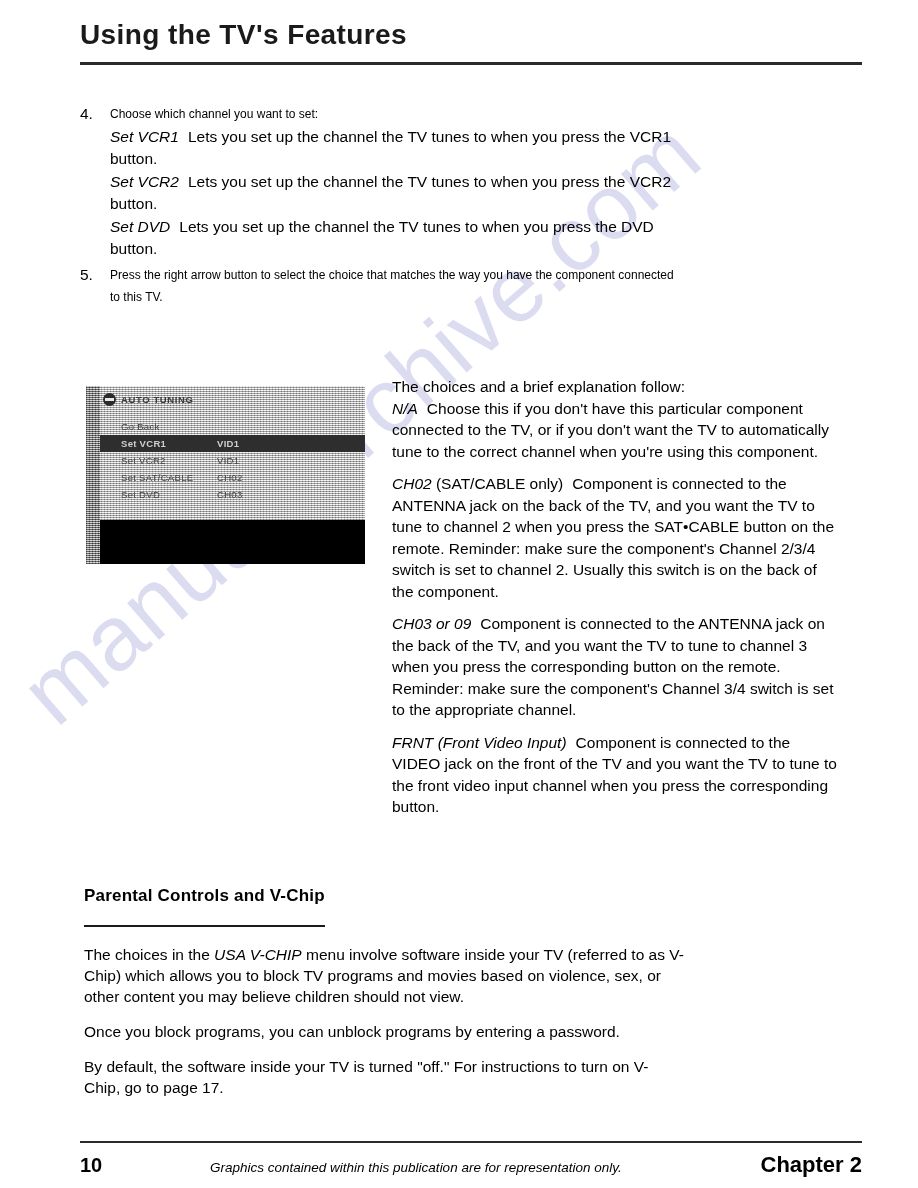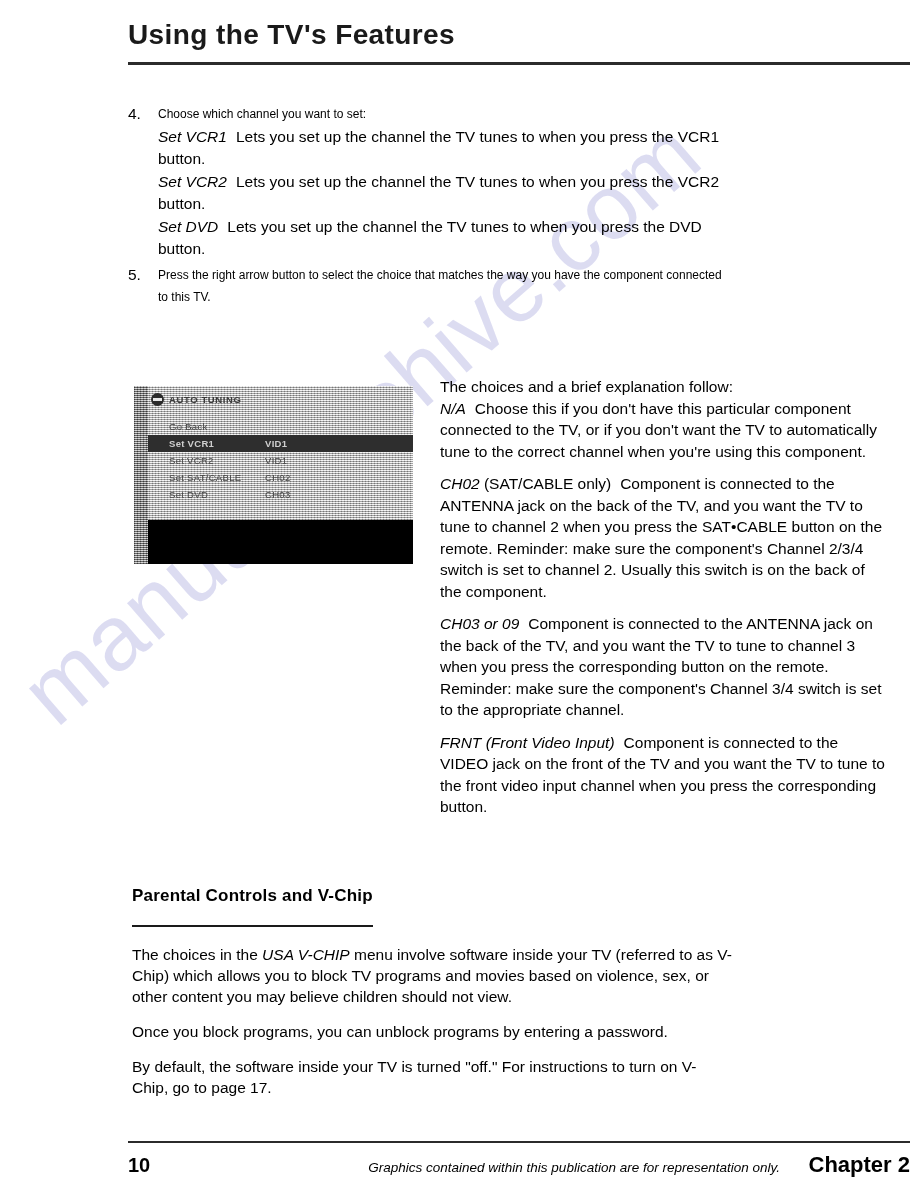--- a/index.html
+++ b/index.html
@@ -30,21 +30,21 @@
     color: #c8c8ea;
     opacity: .62;
     transform: rotate(-41deg);
     transform-origin: left bottom;
     white-space: nowrap;
     pointer-events: none;
     z-index: 0;
     font-weight: 400;
   }
 
-  .layer { position: relative; z-index: 2; margin-left: 48px; }
+  .layer { position: relative; z-index: 2; }
 
   
   .page-header {
     position: absolute;
     left: 80px;
     top: 20px;
     width: 782px;
   }
   .page-header h1 {
     margin: 0;
@@ -234,21 +234,21 @@
     align-items: baseline;
   }
   .footer .pg {
     font-size: 20px;
     font-weight: 700;
     width: 130px;
     flex: 0 0 130px;
   }
   .footer .note {
     flex: 1;
-    text-align: right;
+    text-align: left;
     font-size: 13.5px;
     font-style: italic;
   }
   .footer .chap {
     width: 130px;
     flex: 0 0 130px;
     text-align: right;
     font-size: 22px;
     font-weight: 700;
   }

